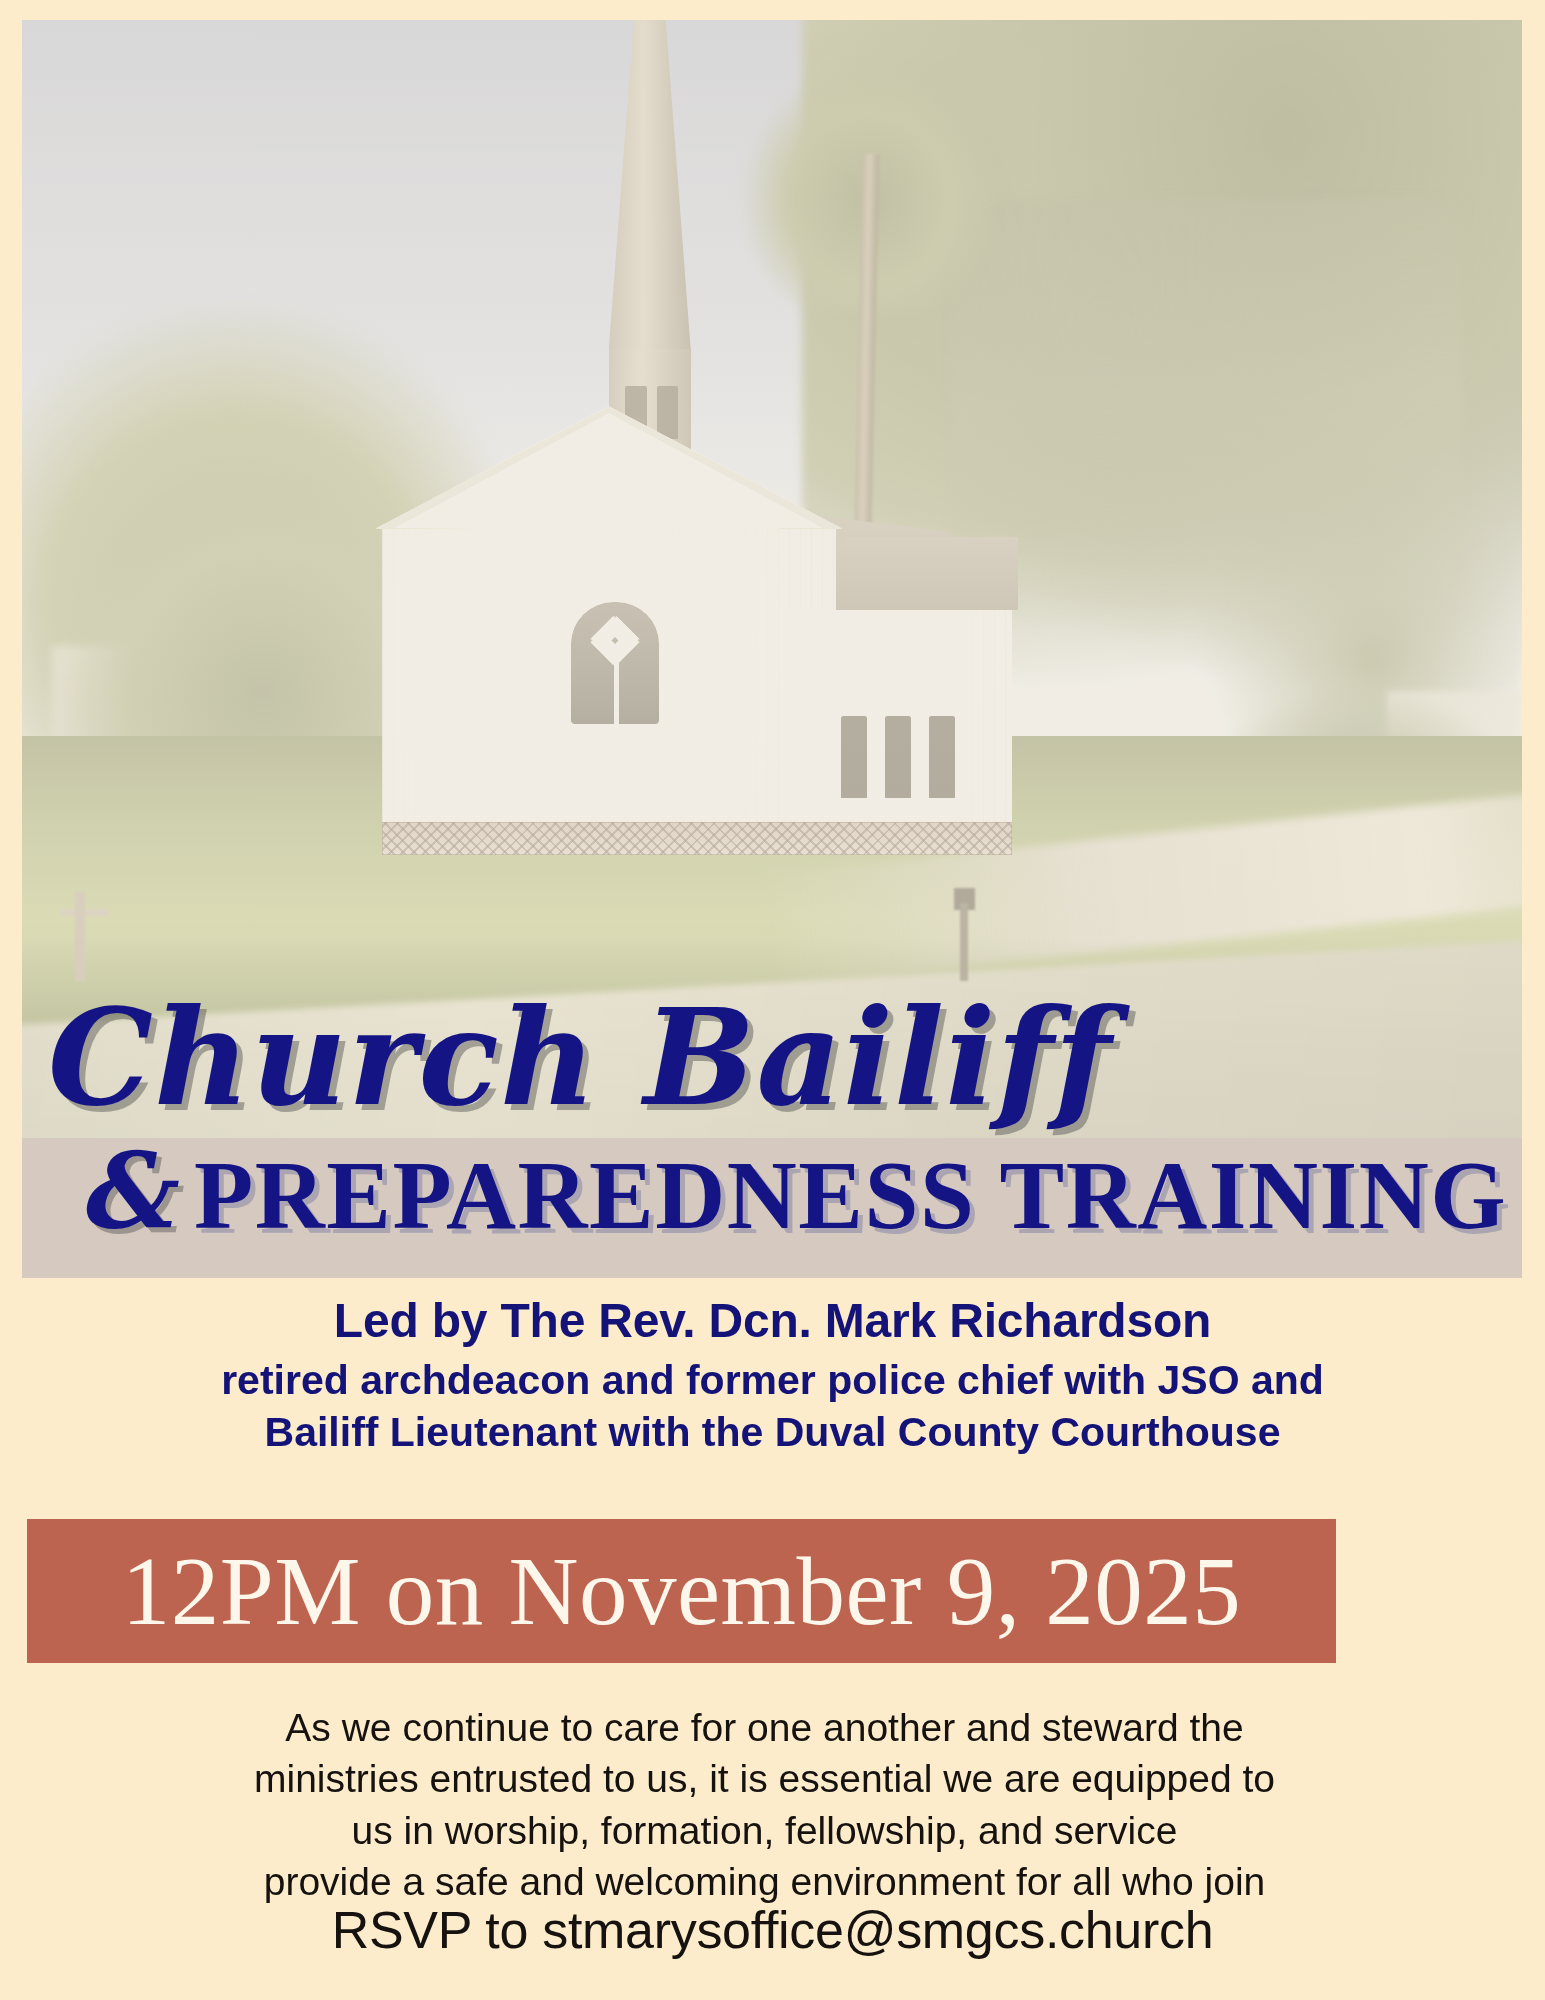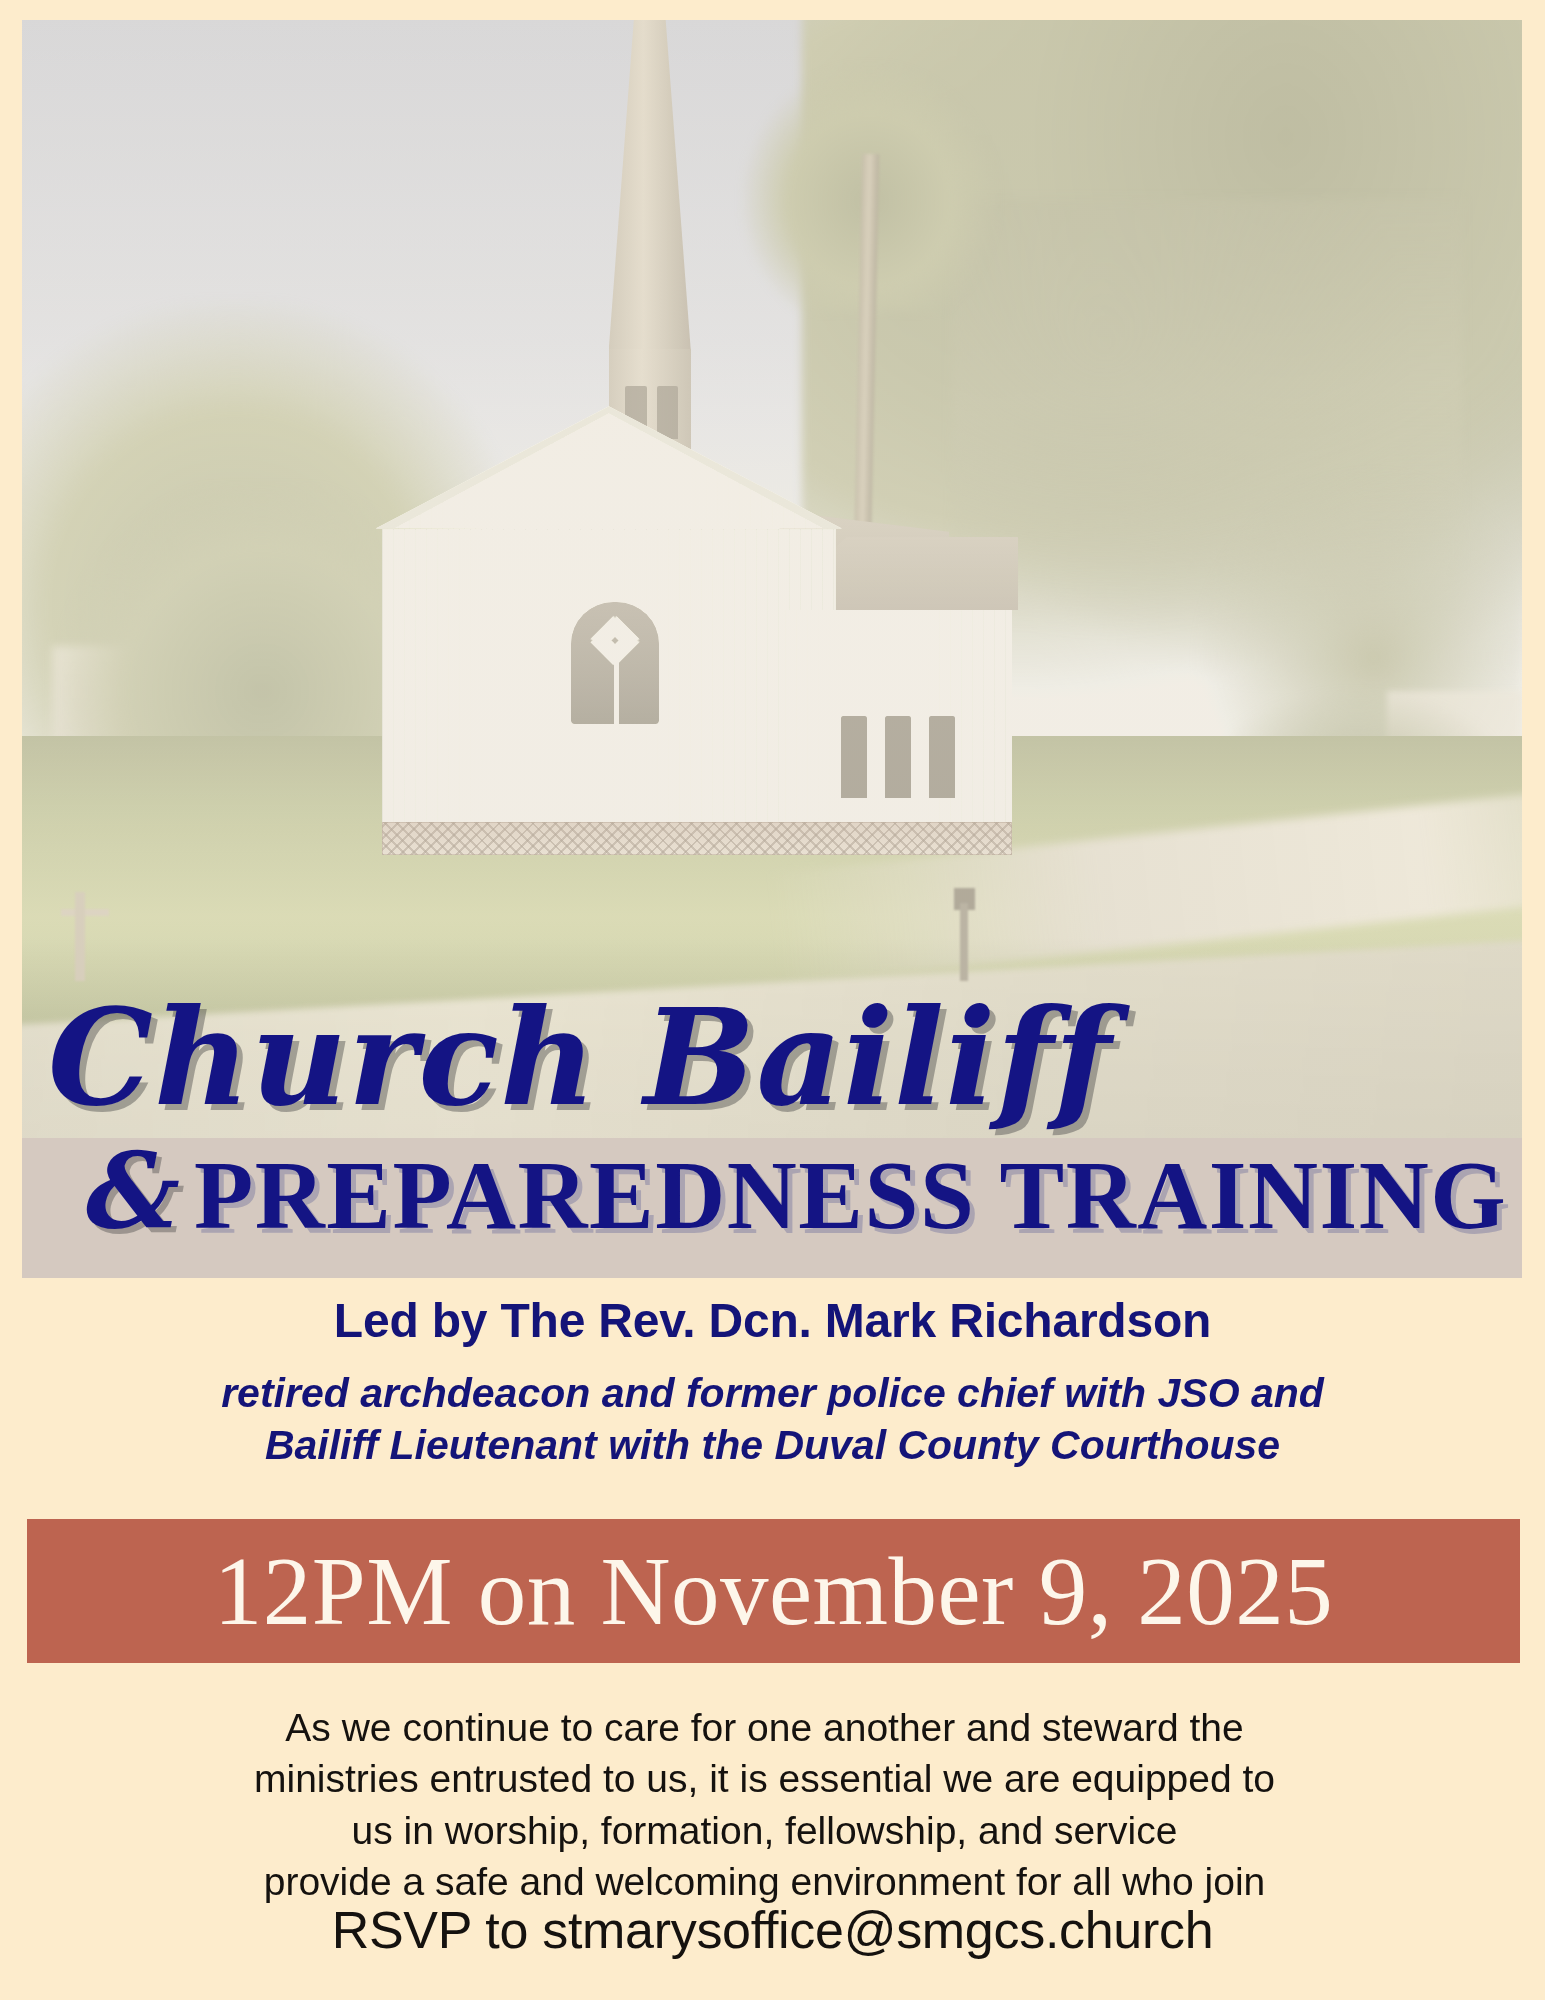--- a/index.html
+++ b/index.html
@@ -412,32 +412,31 @@
   .presenter-name {
     font-family: "Liberation Sans", sans-serif;
     font-weight: 700;
     font-size: 48px;
     line-height: 1.12;
     letter-spacing: -0.2px;
   }
   .presenter-role {
     font-family: "Liberation Sans", sans-serif;
     font-weight: 700;
-    font-style: italic;
     font-size: 41px;
     line-height: 1.28;
-    margin-top: 19px;
+    margin-top: 6px;
   }
 
   
   .date-banner {
     position: absolute;
     left: 27px;
     top: 1519px;
-    width: 1493px;
+    width: 1309px;
     height: 144px;
     background: #bd6450;
     display: flex;
     align-items: center;
     justify-content: center;
   }
   .date-text {
     font-family: "Liberation Serif", serif;
     font-weight: 400;
     font-size: 97px;

